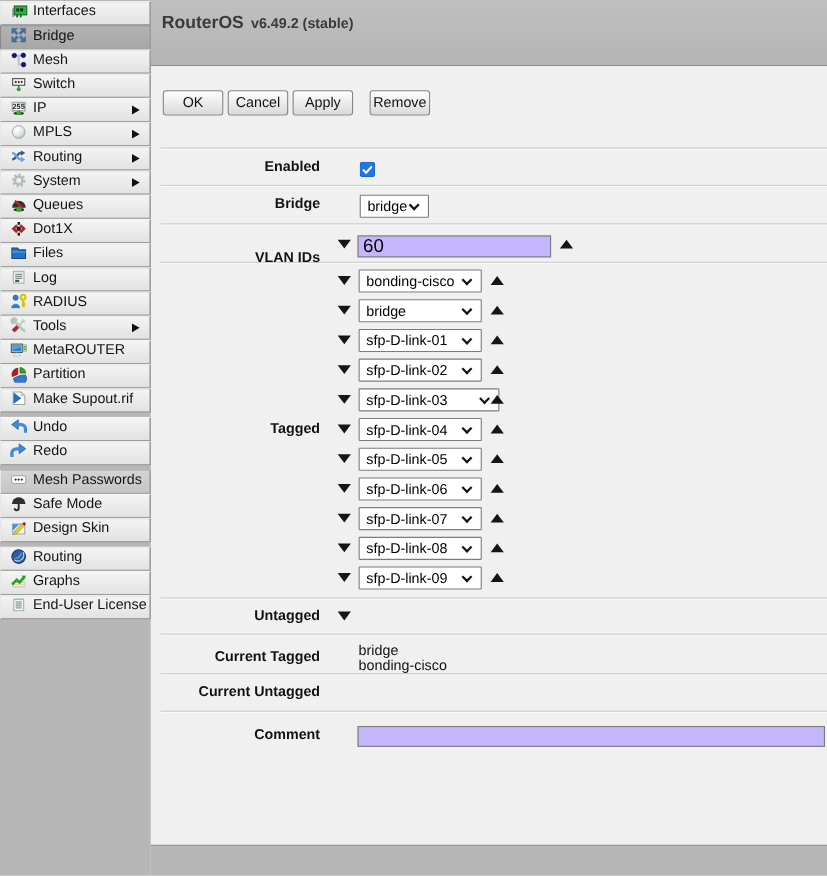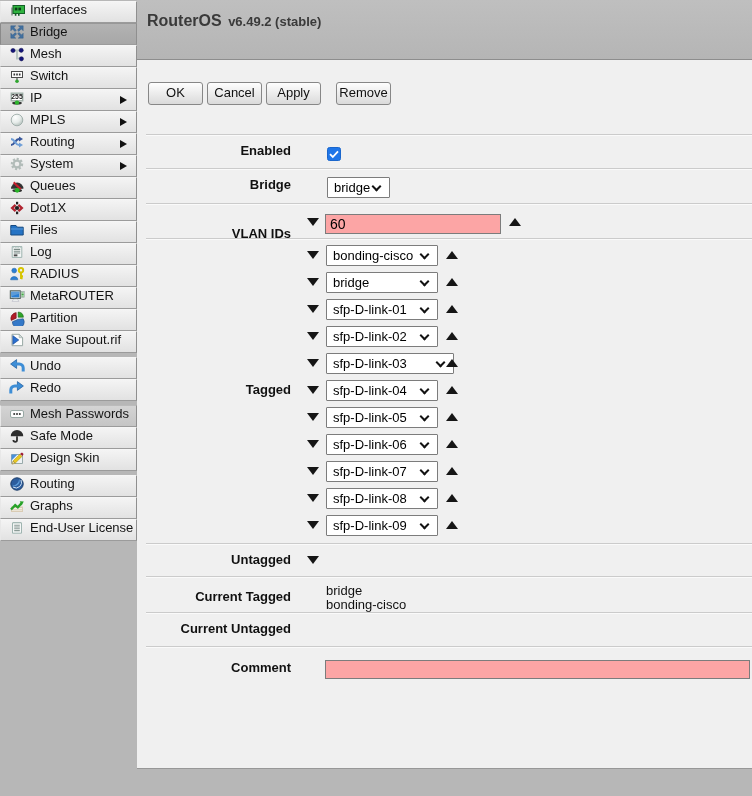--- a/index.html
+++ b/index.html
@@ -15,21 +15,21 @@
 #title{position:absolute;left:10px;top:12px;font-size:16px;font-weight:bold;color:#3a3a3a}
 #title span{font-size:13px;font-weight:bold;margin-left:2px}
 #footer{position:absolute;left:137px;top:768px;width:615px;height:28px;background:#b7b7b7;border-top:1px solid #979797}
 .btn{position:absolute;top:82px;height:23px;border:1px solid #878787;border-radius:3px;
  background:linear-gradient(#fefefe,#dadada);font-size:13px;color:#111;text-align:center;line-height:20px}
 .sep{position:absolute;left:146px;right:0;height:1px;background:#cbcbcb;box-shadow:0 1px 0 #fafafa}
 .lbl{position:absolute;right:461px;font-weight:bold;font-size:13px;line-height:16px;color:#111;white-space:nowrap}
 .dd{position:absolute;height:21px;background:#fff;border:1px solid #7c7c7c;border-radius:1px;
  font-size:13px;color:#000;padding-left:6px;line-height:19px;white-space:nowrap}
 .chev{position:absolute;right:9px;top:4.5px;width:7px;height:7px;border-right:2.2px solid #131313;border-bottom:2.2px solid #131313;transform:rotate(45deg)}
-.inp{position:absolute;background:#fca5a5;border:1px solid #7c7c7c;font-size:14px;color:#000;padding-left:4px;line-height:17px}
+.inp{position:absolute;background:#c4b5fd;border:1px solid #7c7c7c;font-size:17px;color:#000;padding-left:4px;line-height:17px}
 .td{position:absolute;width:0;height:0;border-left:6px solid transparent;border-right:6px solid transparent;border-top:8px solid #151515}
 .tu{position:absolute;width:0;height:0;border-left:6px solid transparent;border-right:6px solid transparent;border-bottom:8px solid #151515}
 .val{position:absolute;font-size:13px;line-height:13.5px;color:#111}
 </style></head><body>
 <div id="header">
     <div id="title">RouterOS <span>v6.49.2 (stable)</span></div>
   </div>
 <div id="footer"></div>
 <div id="sidebar">
 <div class="it">
@@ -152,20 +152,32 @@
       <span>Log</span>
     </div>
 <div class="it">
       <svg viewBox="0 0 16 16" width="16" height="16">
         <circle cx="5.2" cy="4.6" r="2.4" fill="#2a7fd4" stroke="#1a5a9c" stroke-width=".5"></circle>
         <path d="M1.6 13.8 C1.6 9.4 8.8 9.4 8.8 13.8 Z" fill="#2a7fd4" stroke="#1a5a9c" stroke-width=".5"></path>
         <circle cx="12" cy="4.2" r="2.2" fill="none" stroke="#d6c400" stroke-width="1.9"></circle>
         <path d="M12 6.4 V13 M12 10.2 h2 M12 12.2 h1.6" stroke="#d6c400" stroke-width="1.9"></path>
       </svg>
       <span>RADIUS</span>
+    </div>
+<div class="it">
+      <svg viewBox="0 0 16 16" width="16" height="16">
+        <path d="M12.4 3.6 L7.6 8.4" stroke="#c3cfcb" stroke-width="2.2"></path>
+        <path d="M11.6 1.6 l2.8 2.8 -1.8 1.2 -2.2 -2.2 Z" fill="#c3cfcb"></path>
+        <path d="M3 13 L7.8 8.2" stroke="#b02430" stroke-width="3.4"></path>
+        <path d="M5.2 5.2 L12.4 12.4" stroke="#b8c4c0" stroke-width="2.4"></path>
+        <path d="M7 2.6 A3.4 3.4 0 1 0 2.6 7 L5.4 5.4 Z" fill="#b8c4c0"></path>
+        <path d="M11.6 10.6 c2.4 .2 3 1.8 2.2 3.6 l-3.4 -1.6 Z" fill="#b8c4c0"></path>
+      </svg>
+      <span>Tools</span>
+      <i class="ar"></i>
     </div>
 <div class="it">
       <svg viewBox="0 0 16 16" width="16" height="16">
         <rect x="1.3" y="2.8" width="10" height="7.6" fill="#dde4e2" stroke="#4a5a56"></rect>
         <rect x="2.3" y="3.8" width="8" height="5.6" fill="#2a7fd4"></rect>
         <path d="M2.3 3.8 h8 v2 l-8 2.4 Z" fill="#5b9bd8"></path>
         <rect x="12" y="3.4" width="3.2" height="5.8" fill="#e8eceb" stroke="#8a9a96" stroke-width=".6"></rect>
         <path d="M12.5 5 h2.2 M12.5 6.5 h2.2 M12.5 8 h2.2" stroke="#2fa52f" stroke-width=".9"></path>
         <path d="M4.5 11 h4 l1.4 2.4 h-6.8 Z" fill="#eef1f0" stroke="#aab" stroke-width=".5"></path>
       </svg>

